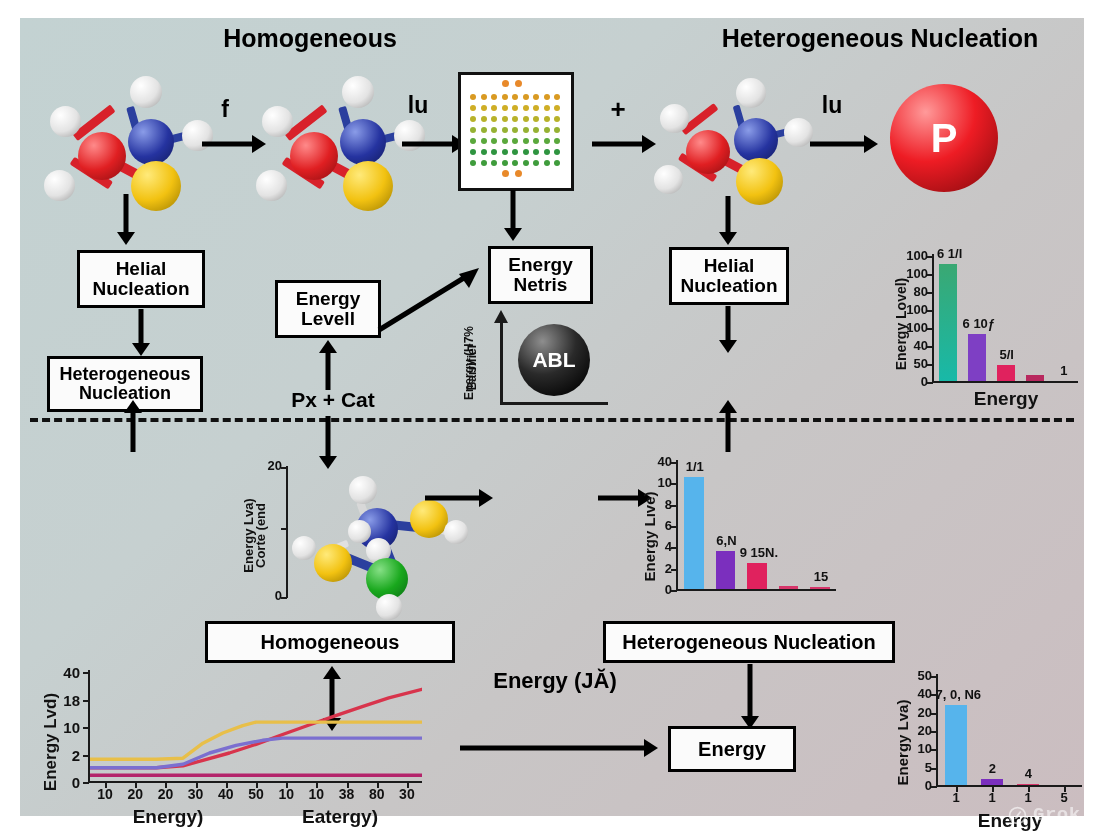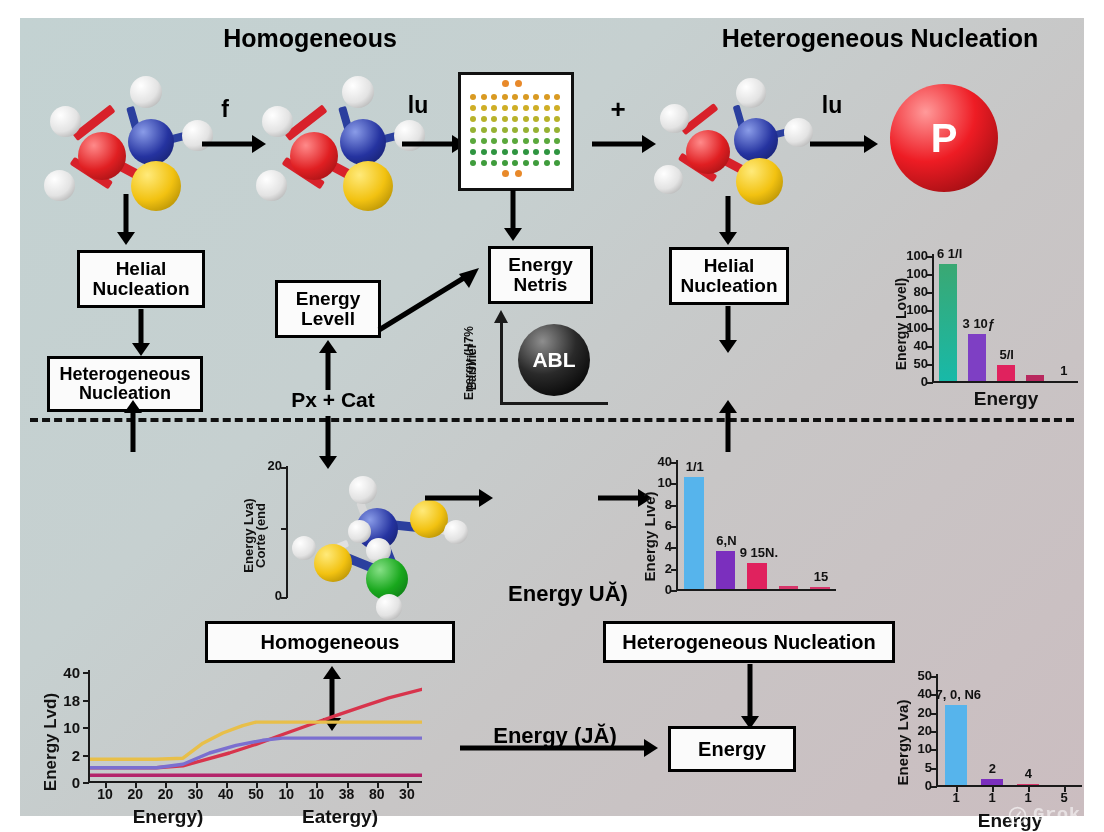--- a/index.html
+++ b/index.html
@@ -284,21 +284,21 @@
           <div class="tick" style="left: 41px; top: 114px;"></div>
           <div class="tlab" style="left: 2px; width: 40px; top: 124px; font-size: 13px;">0</div>
           <div class="tick" style="left: 41px; top: 132px;"></div>
         </div>
       <div class="axisline" style="left:46px;top:4px;width:2px;height:128px;"></div>
       <div class="axisline" style="left:46px;top:131px;width:146px;height:2px;"></div>
       <div id="c0-bars" class="abs" style="left:48px;top:4px;width:144px;height:127px;">
           <div class="bar" style="left: 5.472px; width: 17.856px; height: 116.84px; background: linear-gradient(rgb(58, 168, 115), rgb(24, 185, 168));"></div>
           <div class="blab" style="left: 14.4px; transform: translateX(-45%); bottom: 119.84px; font-size: 13px;">6  1/l</div>
           <div class="bar" style="left: 34.272px; width: 17.856px; height: 46.99px; background: linear-gradient(rgb(126, 63, 196), rgb(126, 63, 196));"></div>
-          <div class="blab" style="left: 43.2px; transform: translateX(-45%); bottom: 49.99px; font-size: 13px;">3  10ƒ</div>
+          <div class="blab" style="left: 43.2px; transform: translateX(-45%); bottom: 49.99px; font-size: 13px;">6  10ƒ</div>
           <div class="bar" style="left: 63.072px; width: 17.856px; height: 16.51px; background: linear-gradient(rgb(224, 34, 94), rgb(224, 34, 94));"></div>
           <div class="blab" style="left: 72px; transform: translateX(-45%); bottom: 19.51px; font-size: 13px;">5/l</div>
           <div class="bar" style="left: 91.872px; width: 17.856px; height: 6.35px; background: linear-gradient(rgb(184, 40, 94), rgb(184, 40, 94));"></div>
           <div class="bar" style="left: 120.672px; width: 17.856px; height: 0px; background: linear-gradient(rgb(184, 40, 94), rgb(184, 40, 94));"></div>
           <div class="blab" style="left: 129.6px; transform: translateX(-45%); bottom: 3px; font-size: 13px;">1</div>
         </div>
       <div class="xlabel" style="left:48px;top:138px;width:144px;font-size:19px;">Energy</div>
     </div>
 
     <div class="dashline" style="left:10px;top:400px;width:1044px;"></div>
@@ -382,21 +382,20 @@
           <div class="bar" style="left: 37.604px; width: 19.592px; height: 38.055px; background: linear-gradient(rgb(123, 47, 190), rgb(123, 47, 190));"></div>
           <div class="blab" style="left: 47.4px; transform: translateX(-45%); bottom: 41.055px; font-size: 13px;">6,N</div>
           <div class="bar" style="left: 69.204px; width: 19.592px; height: 25.8px; background: linear-gradient(rgb(224, 34, 94), rgb(224, 34, 94));"></div>
           <div class="blab" style="left: 79px; transform: translateX(-45%); bottom: 28.8px; font-size: 13px;">9  15N.</div>
           <div class="bar" style="left: 100.804px; width: 19.592px; height: 2.838px; background: linear-gradient(rgb(214, 53, 106), rgb(214, 53, 106));"></div>
           <div class="bar" style="left: 132.404px; width: 19.592px; height: 1.548px; background: linear-gradient(rgb(214, 53, 106), rgb(214, 53, 106));"></div>
           <div class="blab" style="left: 142.2px; transform: translateX(-45%); bottom: 4.548px; font-size: 13px;">15</div>
         </div>
     </div>
 
-    <div class="plabel" style="left:438px;top:563px;width:220px;text-align:center;font-size:22px;">Energy UӐ)</div>
 
     <div class="box" style="left:185px;top:603px;width:250px;height:42px;font-size:20px;">
       <span>Homogeneous</span>
     </div>
     <div class="abs" style="left:303px;top:648px;width:18px;height:66px;">
       <div class="aline-v" style="top:12px;height:42px;"></div>
       <div class="ahead-u" style="top:0;"></div>
       <div class="ahead-d" style="top:52px;"></div>
     </div>
 
@@ -404,21 +403,21 @@
       <span>Heterogeneous Nucleation</span>
     </div>
     <div class="abs" style="left:722px;top:646px;width:16px;height:68px;">
       <div class="aline-v" style="top:0;height:54px;"></div>
         <div class="ahead-d" style="top:52px;"></div>
     </div>
     <div class="box" style="left:648px;top:708px;width:128px;height:46px;font-size:20px;">
       <span>Energy</span>
     </div>
 
-    <div class="plabel" style="left:430px;top:705px;width:210px;text-align:center;font-size:22px;">Energy (JӐ)</div>
+    <div class="plabel" style="left:430px;top:650px;width:210px;text-align:center;font-size:22px;">Energy (JӐ)</div>
     <div class="abs" style="left:440px;top:722px;width:200px;height:16px;">
       <div class="aline-h" style="left:0;width:186px;"></div>
         <div class="ahead-r" style="left:184px;"></div>
     </div>
 
     <div class="chart" style="left:8px;top:648px;width:400px;height:160px;">
       <div class="ylabel" style="left:-26px;top:66px;font-size:17px;transform:rotate(-90deg);">Energy Lvd)</div>
       <div id="c3-yticks">
           <div class="tlab" style="left: 18px; width: 34px; top: -2px; font-size: 15px;">40</div>
           <div class="tick" style="left: 55px; top: 6px;"></div>

